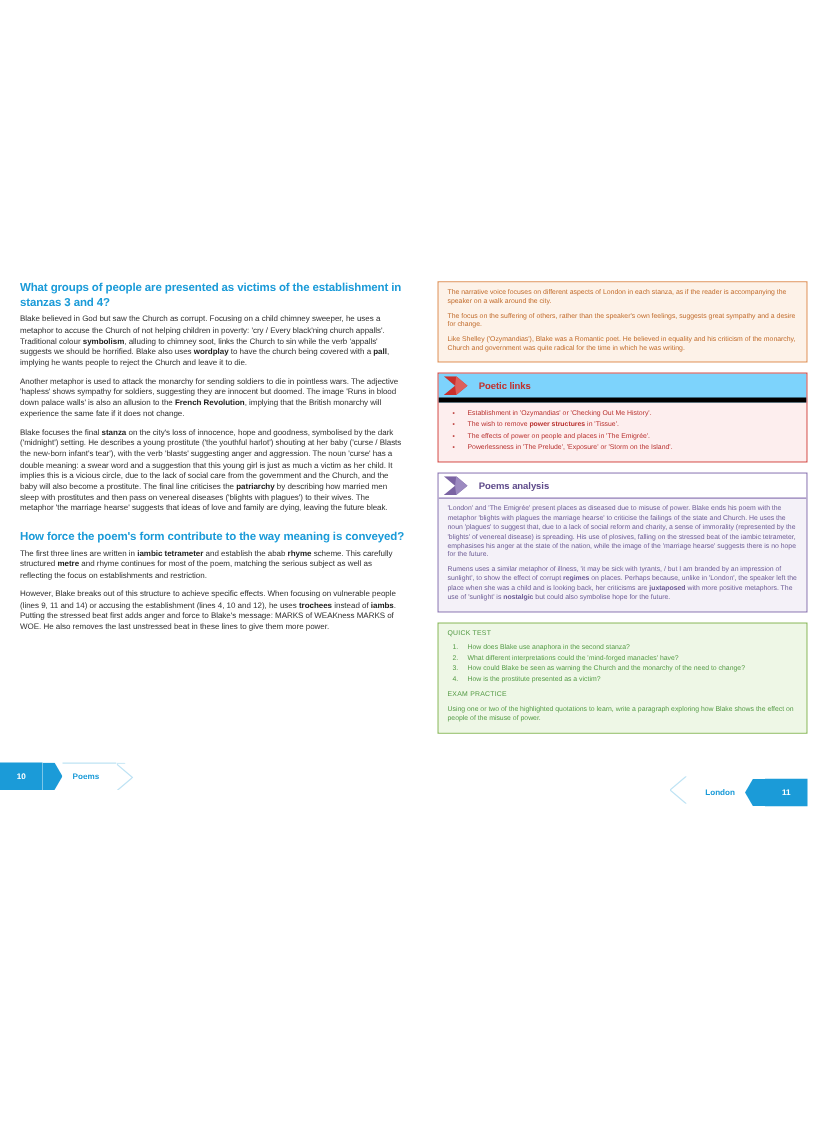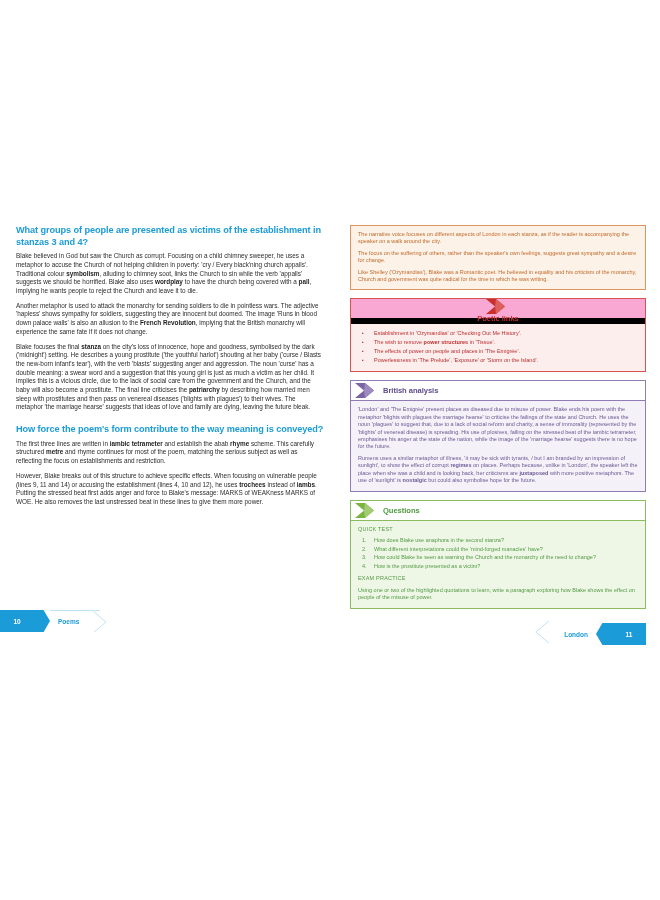--- a/index.html
+++ b/index.html
@@ -114,21 +114,21 @@
     font-size: 5px;
   }
   
   .p-orange { border-color: #e0945c; }
   .p-orange .panel-head { background: #ffffff; border-bottom: 1px solid #e0945c; }
   .p-orange .panel-title { color: #d4742b; }
   .p-orange .panel-body { background: #fdf2e8; }
   .p-orange .panel-body p { color: #c06a2a; }
 
   .p-red { border-color: #d6534f; }
-  .p-red .panel-head { background: #f9a8d4; border-bottom: 6px solid #000000; flex-direction: column; }
+  .p-red .panel-head { background: #7dd3fc; border-bottom: 4px solid #000000; }
   .p-red .panel-title { color: #c22f2c; }
   .p-red .panel-body { background: #fdeeee; }
   .p-red .panel-body, .p-red ul.links li { color: #b8302e; }
 
   .p-purple { border-color: #8f7bb5; }
   .p-purple .panel-head { background: #ffffff; border-bottom: 1px solid #8f7bb5; }
   .p-purple .panel-title { color: #5f4b8b; }
   .p-purple .panel-body { background: #f4f1f8; }
   .p-purple .panel-body p { color: #6b5a94; }
 
@@ -287,38 +287,29 @@
       </section>
 
       <section class="panel p-purple">
         <div class="panel-head">
           <span class="chevron">
             <svg viewBox="0 0 20 15" width="20" height="15">
               <polygon points="0,0 10,0 19,7.5 10,15 0,15 9,7.5" fill="#7b64a3"></polygon>
               <polygon points="10,0 19,7.5 10,15 9,7.5" fill="#9c8ac0"></polygon>
             </svg>
           </span>
-          <span class="panel-title">British analysis</span>
+          <span class="panel-title">Poems analysis</span>
         </div>
         <div class="panel-body">
           <p>'London' and 'The Emigrée' present places as diseased due to misuse of power. Blake ends his poem with the metaphor 'blights with plagues the marriage hearse' to criticise the failings of the state and Church. He uses the noun 'plagues' to suggest that, due to a lack of social reform and charity, a sense of immorality (represented by the 'blights' of venereal disease) is spreading. His use of plosives, falling on the stressed beat of the iambic tetrameter, emphasises his anger at the state of the nation, while the image of the 'marriage hearse' suggests there is no hope for the future.</p>
           <p>Rumens uses a similar metaphor of illness, 'it may be sick with tyrants, / but I am branded by an impression of sunlight', to show the effect of corrupt <b>regimes</b> on places. Perhaps because, unlike in 'London', the speaker left the place when she was a child and is looking back, her criticisms are <b>juxtaposed</b> with more positive metaphors. The use of 'sunlight' is <b>nostalgic</b> but could also symbolise hope for the future.</p>
         </div>
       </section>
 
       <section class="panel p-green">
-        <div class="panel-head">
-          <span class="chevron">
-            <svg viewBox="0 0 20 15" width="20" height="15">
-              <polygon points="0,0 10,0 19,7.5 10,15 0,15 9,7.5" fill="#7bb33f"></polygon>
-              <polygon points="10,0 19,7.5 10,15 9,7.5" fill="#a3cc72"></polygon>
-            </svg>
-          </span>
-          <span class="panel-title">Questions</span>
-        </div>
         <div class="panel-body">
           <p class="sub-label">QUICK TEST</p>
           <ol class="q-list">
             <li>How does Blake use anaphora in the second stanza?</li>
             <li>What different interpretations could the 'mind-forged manacles' have?</li>
             <li>How could Blake be seen as warning the Church and the monarchy of the need to change?</li>
             <li>How is the prostitute presented as a victim?</li>
           </ol>
           <p class="sub-label">EXAM PRACTICE</p>
           <p class="exam-text">Using one or two of the highlighted quotations to learn, write a paragraph exploring how Blake shows the effect on people of the misuse of power.</p>

